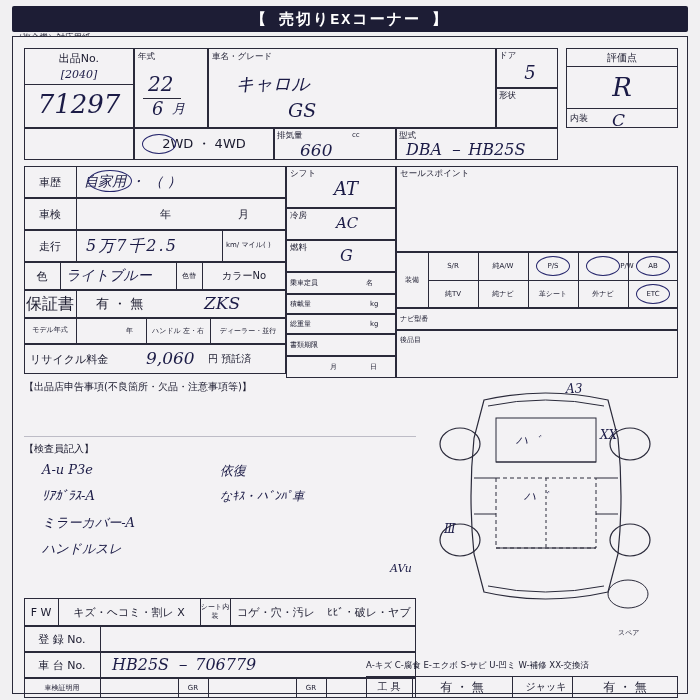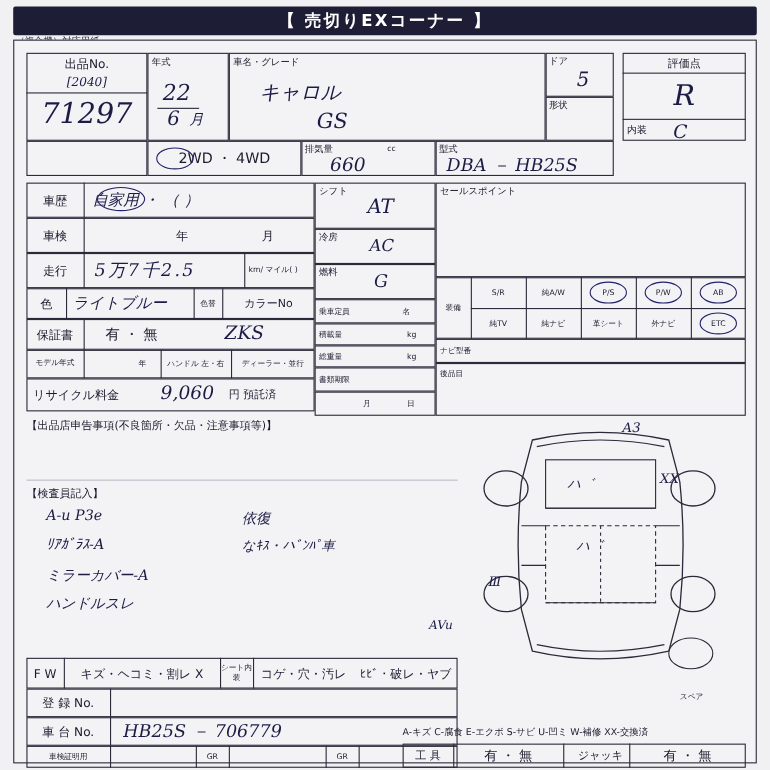--- a/index.html
+++ b/index.html
@@ -21,21 +21,21 @@
   .hw{font-family:"DejaVu Serif","Liberation Serif",serif;color:#1b1b46;font-style:italic;}
   .ctr{display:flex;align-items:center;justify-content:center;}
   .lft{display:flex;align-items:center;}
   .vline{position:absolute;background:#2a2a3a;width:1px;}
   .hline{position:absolute;background:#2a2a3a;height:1px;}
 
   
   #titlebar{
     left:12px;top:6px;width:676px;height:26px;
     background:#1d1d35;color:#fff;border-radius:2px;
-    font-size:15px;font-weight:bold;letter-spacing:2px;
+    font-size:15px;font-weight:bold;letter-spacing:2px;font-family:Liberation Mono, monospace;
   }
   
   #frame{left:12px;top:36px;width:676px;height:658px;border:1.5px solid #2a2a3a;background:#f3f2f4;}
   .lbltxt{font-size:8.5px;color:#1a1a2e;}
   .sm{font-size:11px;}
 
   .oval{border:1.5px solid #23236a;border-radius:50%;}
 
   .tiny{font-size:7px;}
 </style>
@@ -121,21 +121,21 @@
   <div class="vline" style="left:60px;top:262px;height:28px;"></div>
   <div class="vline" style="left:176px;top:262px;height:28px;"></div>
   <div class="vline" style="left:202px;top:262px;height:28px;"></div>
   <div class="abs ctr lbltxt" style="left:24px;top:262px;width:36px;height:28px;font-size:11px;">色</div>
   <div class="abs lft hw" style="left:66px;top:262px;height:28px;font-size:14px;">ライトブルー</div>
   <div class="abs ctr tiny" style="left:176px;top:262px;width:26px;height:28px;line-height:1.2;">色替</div>
   <div class="abs ctr lbltxt" style="left:202px;top:262px;width:84px;height:28px;font-size:10px;">カラーNo</div>
 
   <div class="bx" style="left:24px;top:290px;width:262px;height:28px;"></div>
   <div class="vline" style="left:76px;top:290px;height:28px;"></div>
-  <div class="abs ctr lbltxt" style="left:24px;top:290px;width:52px;height:28px;font-size:11px;">保証書</div>
+  <div class="abs ctr lbltxt" style="left:24px;top:290px;width:52px;height:28px;font-size:16px;">保証書</div>
   <div class="abs lft sm" style="left:96px;top:290px;height:28px;font-size:13px;">有 ・ 無</div>
   <div class="abs hw" style="left:204px;top:293px;font-size:17px;">ZKS</div>
 
   <div class="bx" style="left:24px;top:318px;width:262px;height:26px;"></div>
   <div class="vline" style="left:76px;top:318px;height:26px;"></div>
   <div class="vline" style="left:146px;top:318px;height:26px;"></div>
   <div class="vline" style="left:210px;top:318px;height:26px;"></div>
   <div class="abs ctr tiny" style="left:24px;top:318px;width:52px;height:26px;line-height:1.3;text-align:center;">モデル年式</div>
   <div class="abs lft tiny" style="left:126px;top:318px;height:26px;">年</div>
   <div class="abs ctr tiny" style="left:146px;top:318px;width:64px;height:26px;">ハンドル 左・右</div>
@@ -186,21 +186,21 @@
   <div class="abs ctr tiny" style="left:396px;top:252px;width:32px;height:56px;">装備</div>
 
   <div class="vline" style="left:478px;top:252px;height:56px;"></div>
   <div class="vline" style="left:528px;top:252px;height:56px;"></div>
   <div class="vline" style="left:578px;top:252px;height:56px;"></div>
   <div class="vline" style="left:628px;top:252px;height:56px;"></div>
 
   <div class="abs ctr tiny" style="left:428px;top:252px;width:50px;height:28px;">S/R</div>
   <div class="abs ctr tiny" style="left:478px;top:252px;width:50px;height:28px;">純A/W</div>
   <div class="abs ctr tiny" style="left:528px;top:252px;width:50px;height:28px;">P/S</div>
-  <div class="abs ctr tiny" style="left:578px;top:252px;width:50px;height:28px;">P/W</div>
+  <div class="abs ctr tiny" style="left:602px;top:252px;width:50px;height:28px;">P/W</div>
   <div class="abs ctr tiny" style="left:628px;top:252px;width:50px;height:28px;text-align:right;">AB</div>
 
   <div class="abs ctr tiny" style="left:428px;top:280px;width:50px;height:28px;">純TV</div>
   <div class="abs ctr tiny" style="left:478px;top:280px;width:50px;height:28px;">純ナビ</div>
   <div class="abs ctr tiny" style="left:528px;top:280px;width:50px;height:28px;">革シート</div>
   <div class="abs ctr tiny" style="left:578px;top:280px;width:50px;height:28px;">外ナビ</div>
   <div class="abs ctr tiny" style="left:628px;top:280px;width:50px;height:28px;">ETC</div>
 
   <div class="abs oval" style="left:536px;top:256px;width:34px;height:20px;"></div>
   <div class="abs oval" style="left:586px;top:256px;width:34px;height:20px;"></div>

